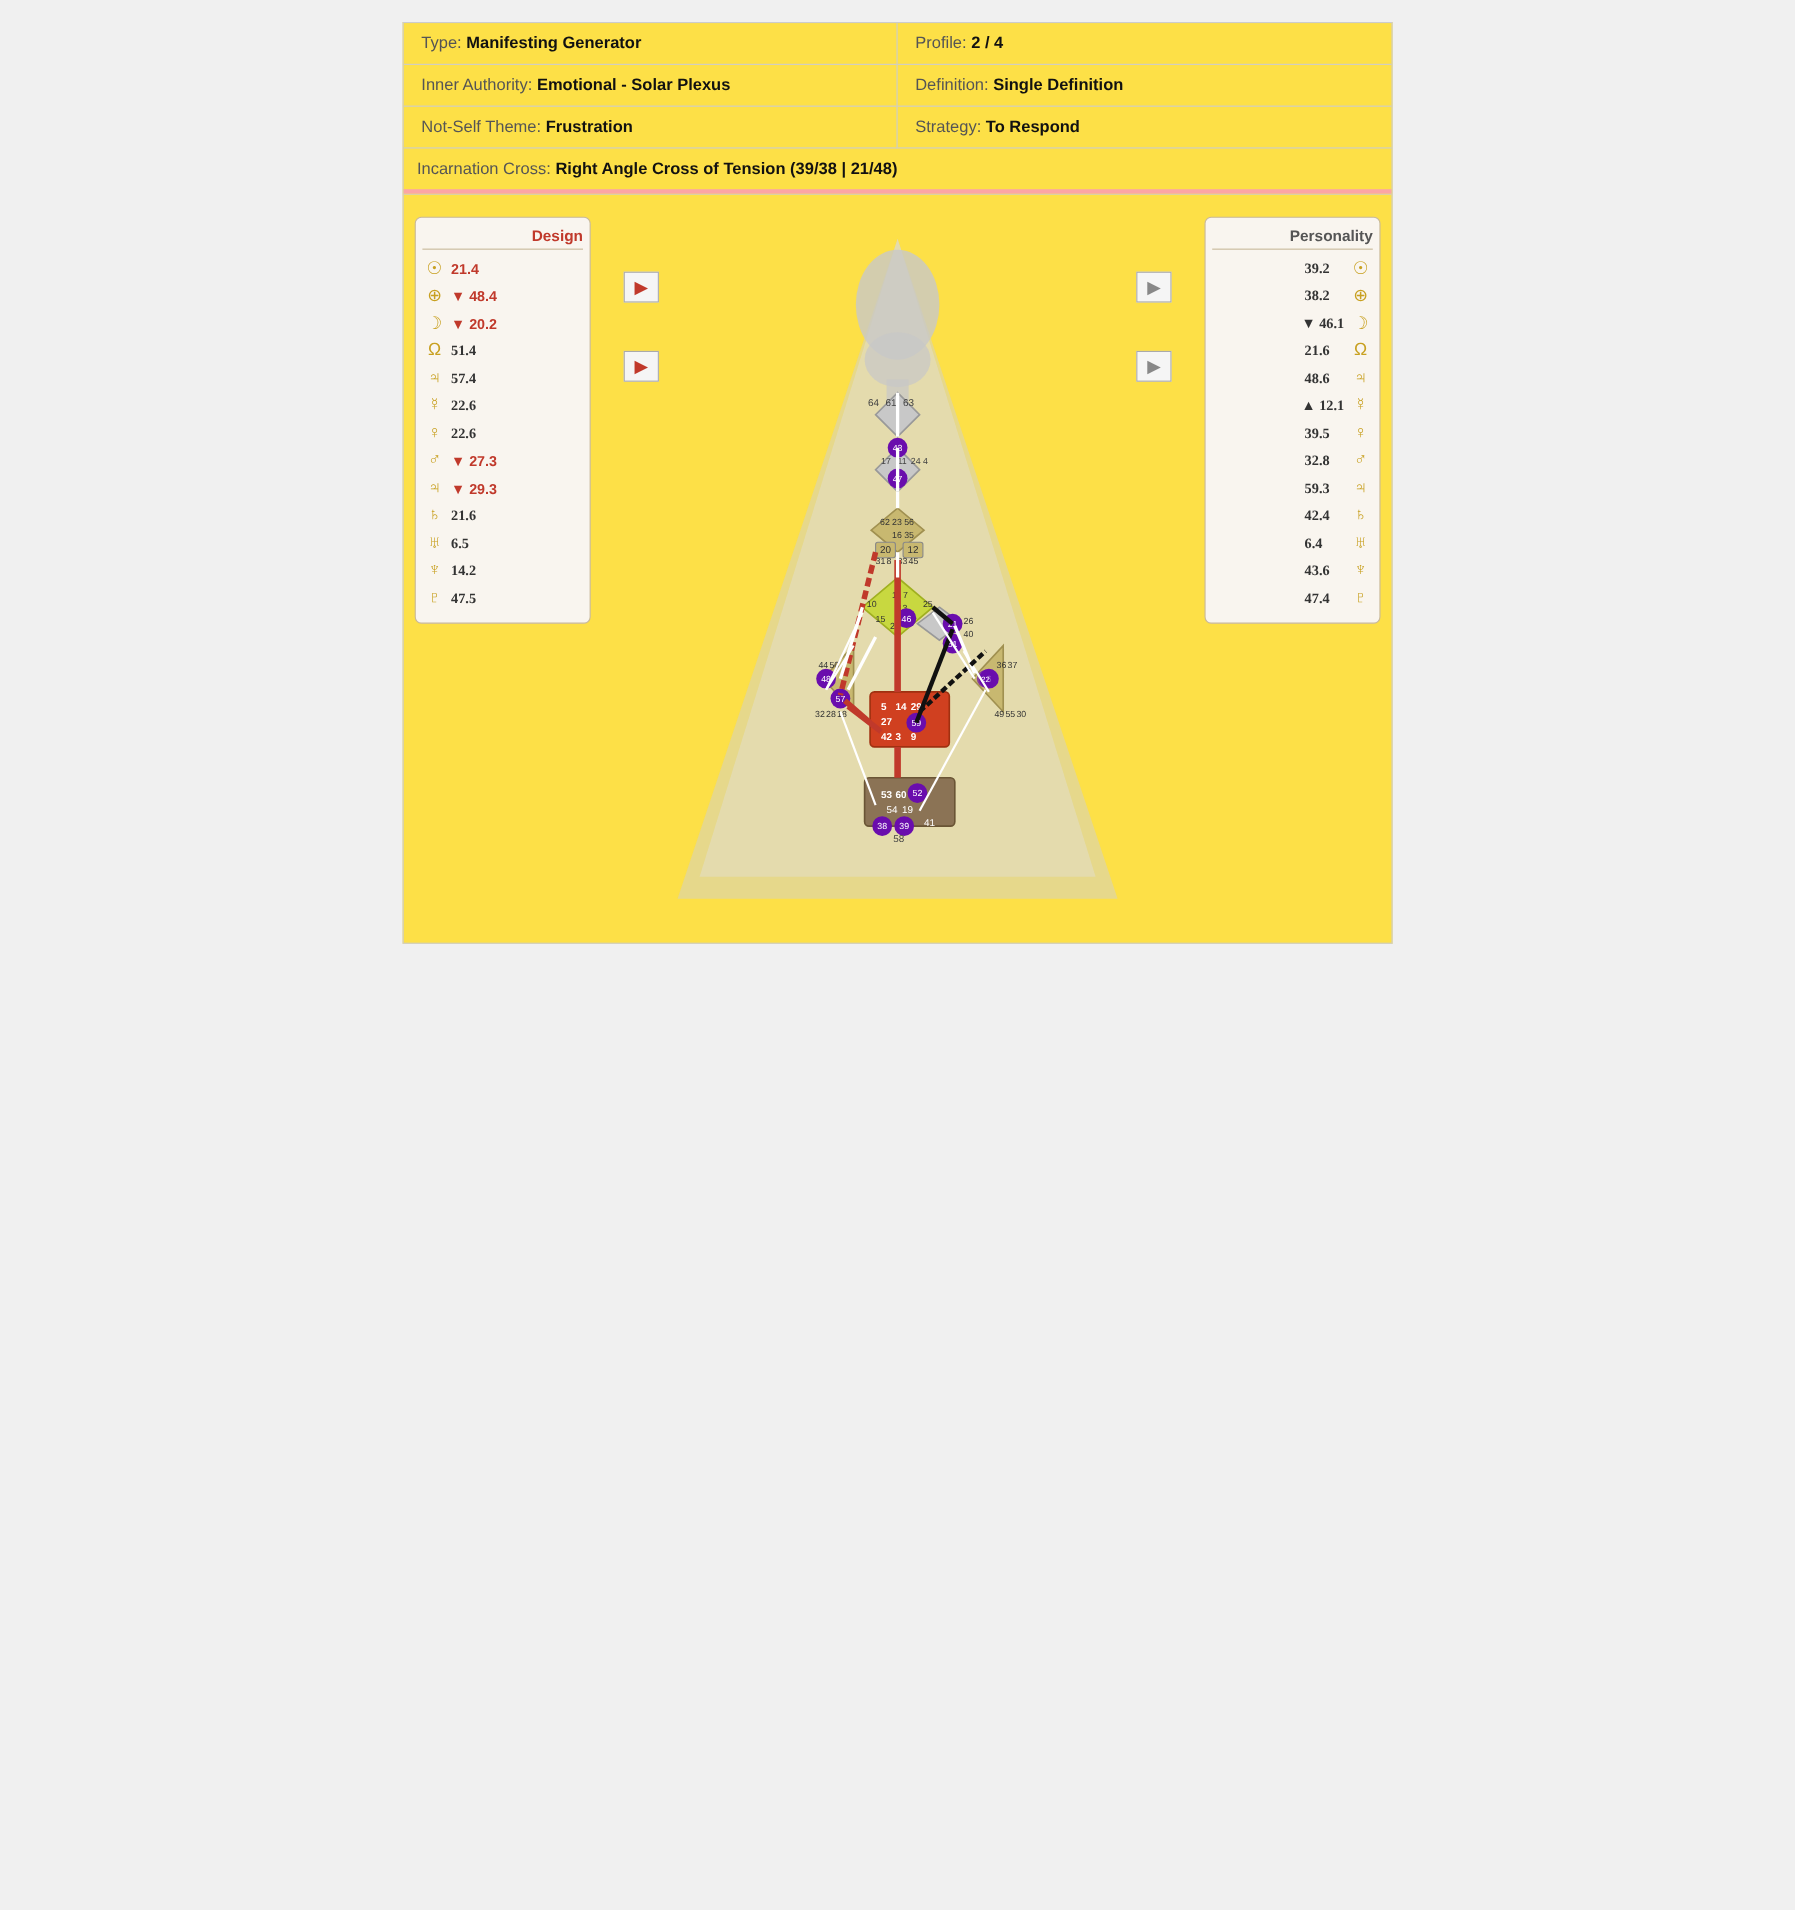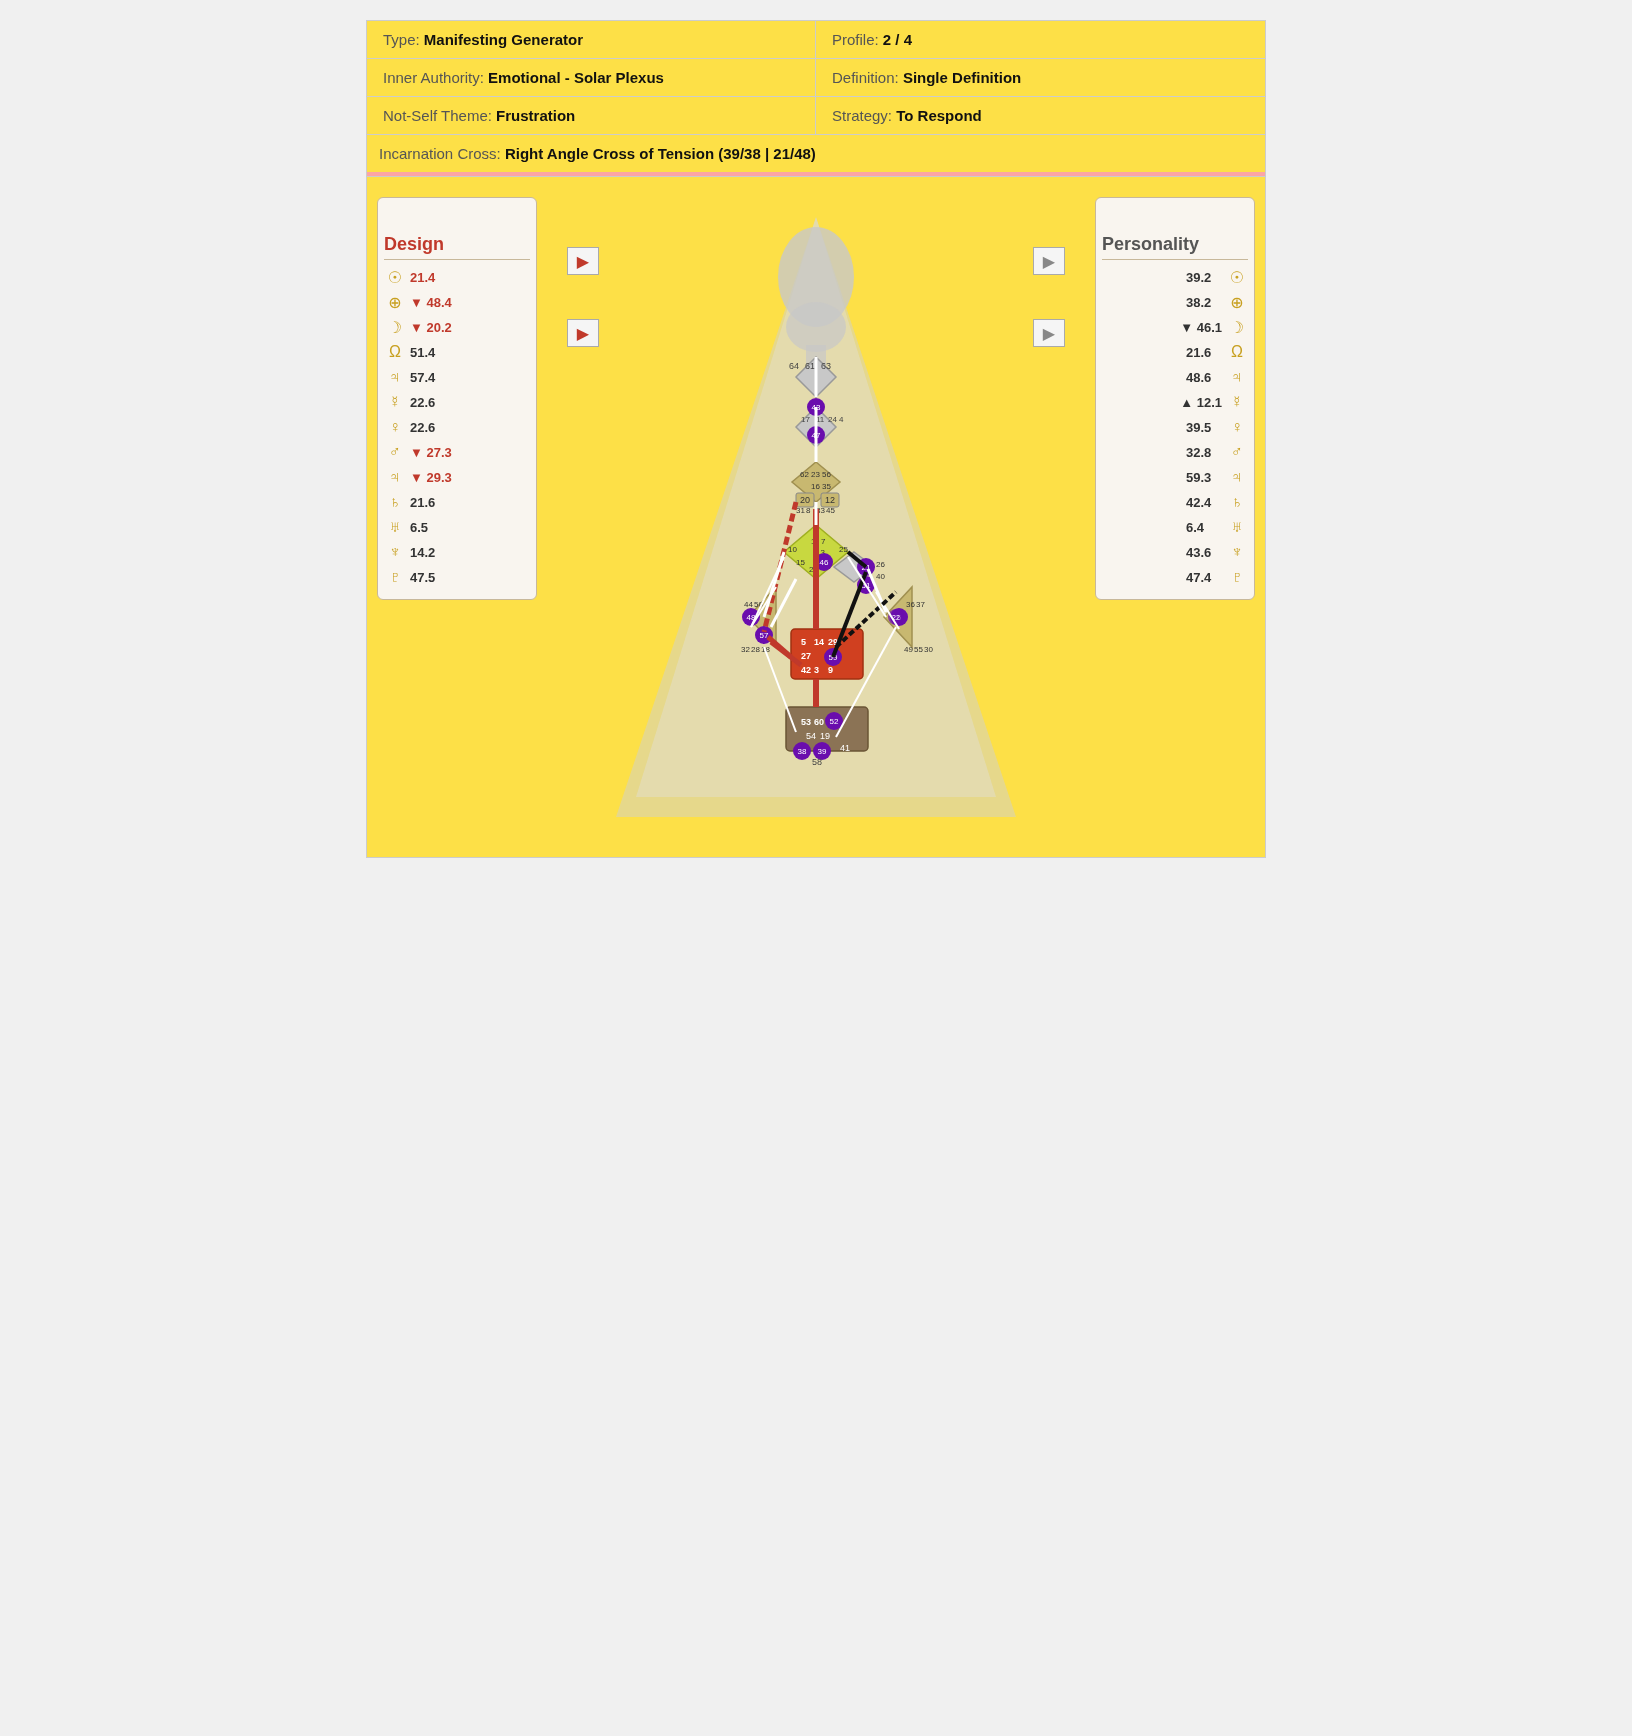--- a/index.html
+++ b/index.html
@@ -54,28 +54,27 @@
     .side-panel {
       width: 160px;
       border: 1.5px solid #c8b89a;
       background: #f9f5ef;
       border-radius: 6px;
       padding: 8px 6px;
       font-size: 13px;
       flex-shrink: 0;
     }
     .side-panel-title {
-      text-align: left;
+      text-align: right;
       font-weight: bold;
       color: #c0392b;
-      font-size: 18px;
+      font-size: 14px;
       margin-bottom: 6px;
       border-bottom: 1px solid #c8b89a;
       padding-bottom: 4px;
-      margin-top: 28px;
     }
     .side-panel-title.personality-title { color: #555; }
 
     .panel-row {
       display: flex;
       align-items: center;
       margin: 3px 0;
       justify-content: flex-start;
       gap: 4px;
     }
@@ -90,21 +89,21 @@
       justify-content: center;
       font-size: 16px;
       color: #c8a020;
     }
     .gate-val {
       font-weight: bold;
       font-size: 13px;
       min-width: 36px;
     }
     .gate-val.red { color: #c0392b; }
-    .gate-val.dark { color: #333; }
+    .gate-val.dark { color: #333; font-family: Liberation Serif, serif; }
     .nav-arrow-btn {
       width: 32px;
       height: 28px;
       border: 1.5px solid #aaa;
       background: #f5f5f5;
       display: flex;
       align-items: center;
       justify-content: center;
       font-size: 16px;
       color: #c0392b;

